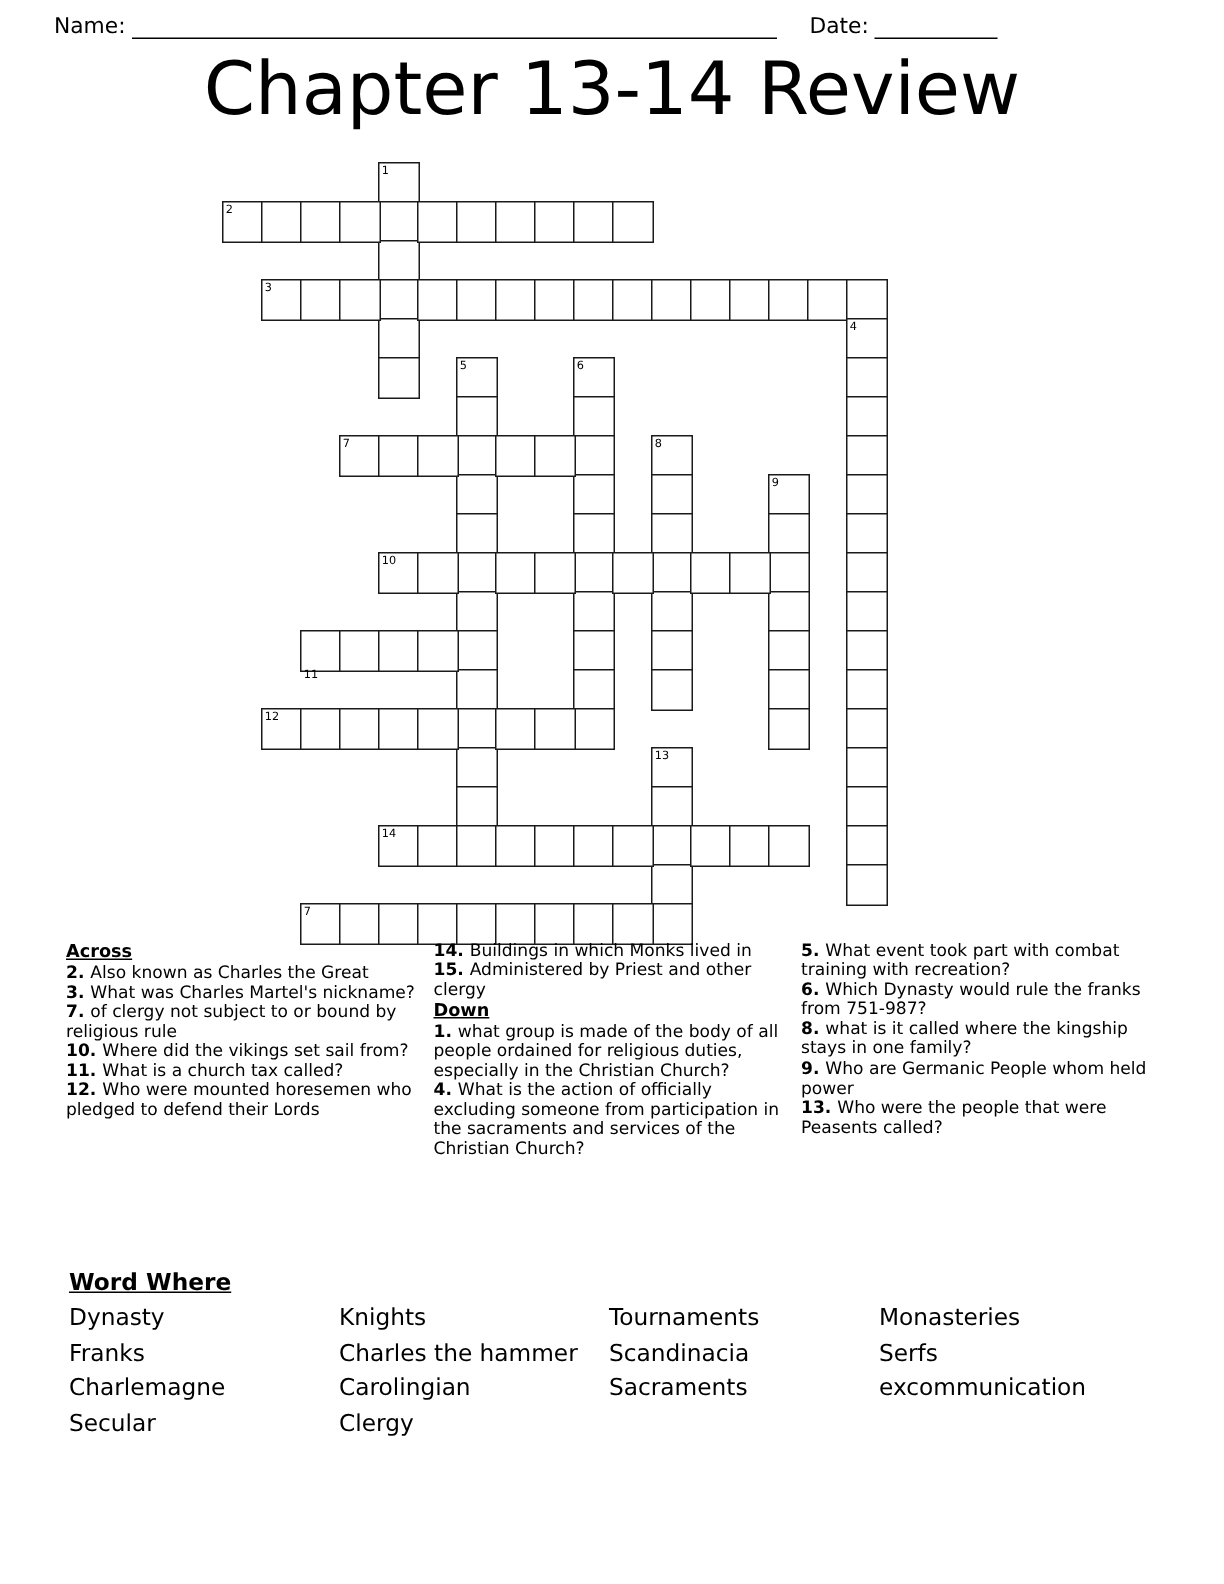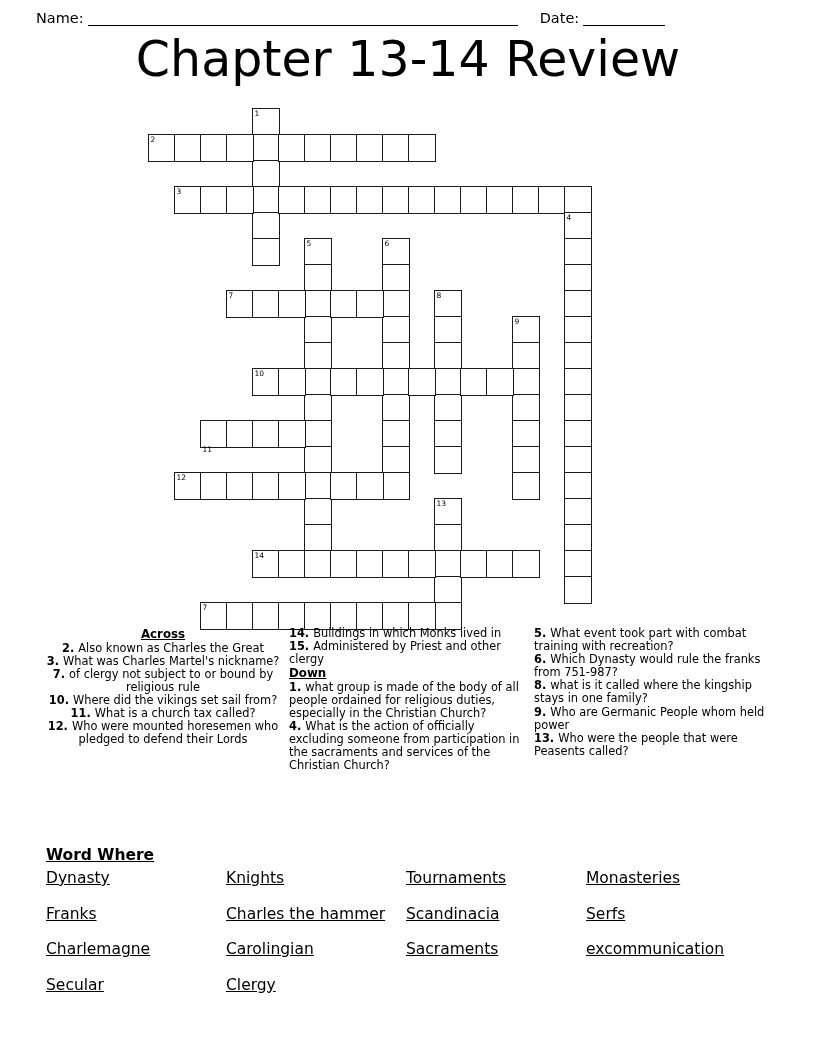--- a/index.html
+++ b/index.html
@@ -85,21 +85,21 @@
     top: 627px;
     width: 730px;
     height: 205px;
   }
   .clue-col {
     position: absolute;
     top: 0;
     font-size: 11.4px;
     line-height: 13.1px;
   }
-  .clue-col.col-1 { left: 0px;   width: 238px; text-align: center; }
+  .clue-col.col-1 { left: 0px;   width: 238px; }
   .clue-col.col-2 { left: 245px; width: 240px; }
   .clue-col.col-3 { left: 490px; width: 240px; }
 
   .clue-heading {
     font-weight: 700;
     text-decoration: underline;
     font-size: 11.8px;
     line-height: 14px;
     margin: 0 0 0.5px 0;
   }
@@ -121,22 +121,21 @@
   .wb-heading {
     font-weight: 700;
     text-decoration: underline;
     font-size: 15.5px;
     line-height: 20px;
     margin-bottom: 2px;
   }
   .wb-grid {
     display: grid;
     grid-template-columns: 180px 180px 180px 180px;
-    row-gap: 12px;
-    text-decoration: underline;
+    row-gap: 0px;
   }
   .wb-word {
     font-size: 15.5px;
     line-height: 23.5px;
     white-space: nowrap;
   }
 </style>
 </head>
 <body>
 

